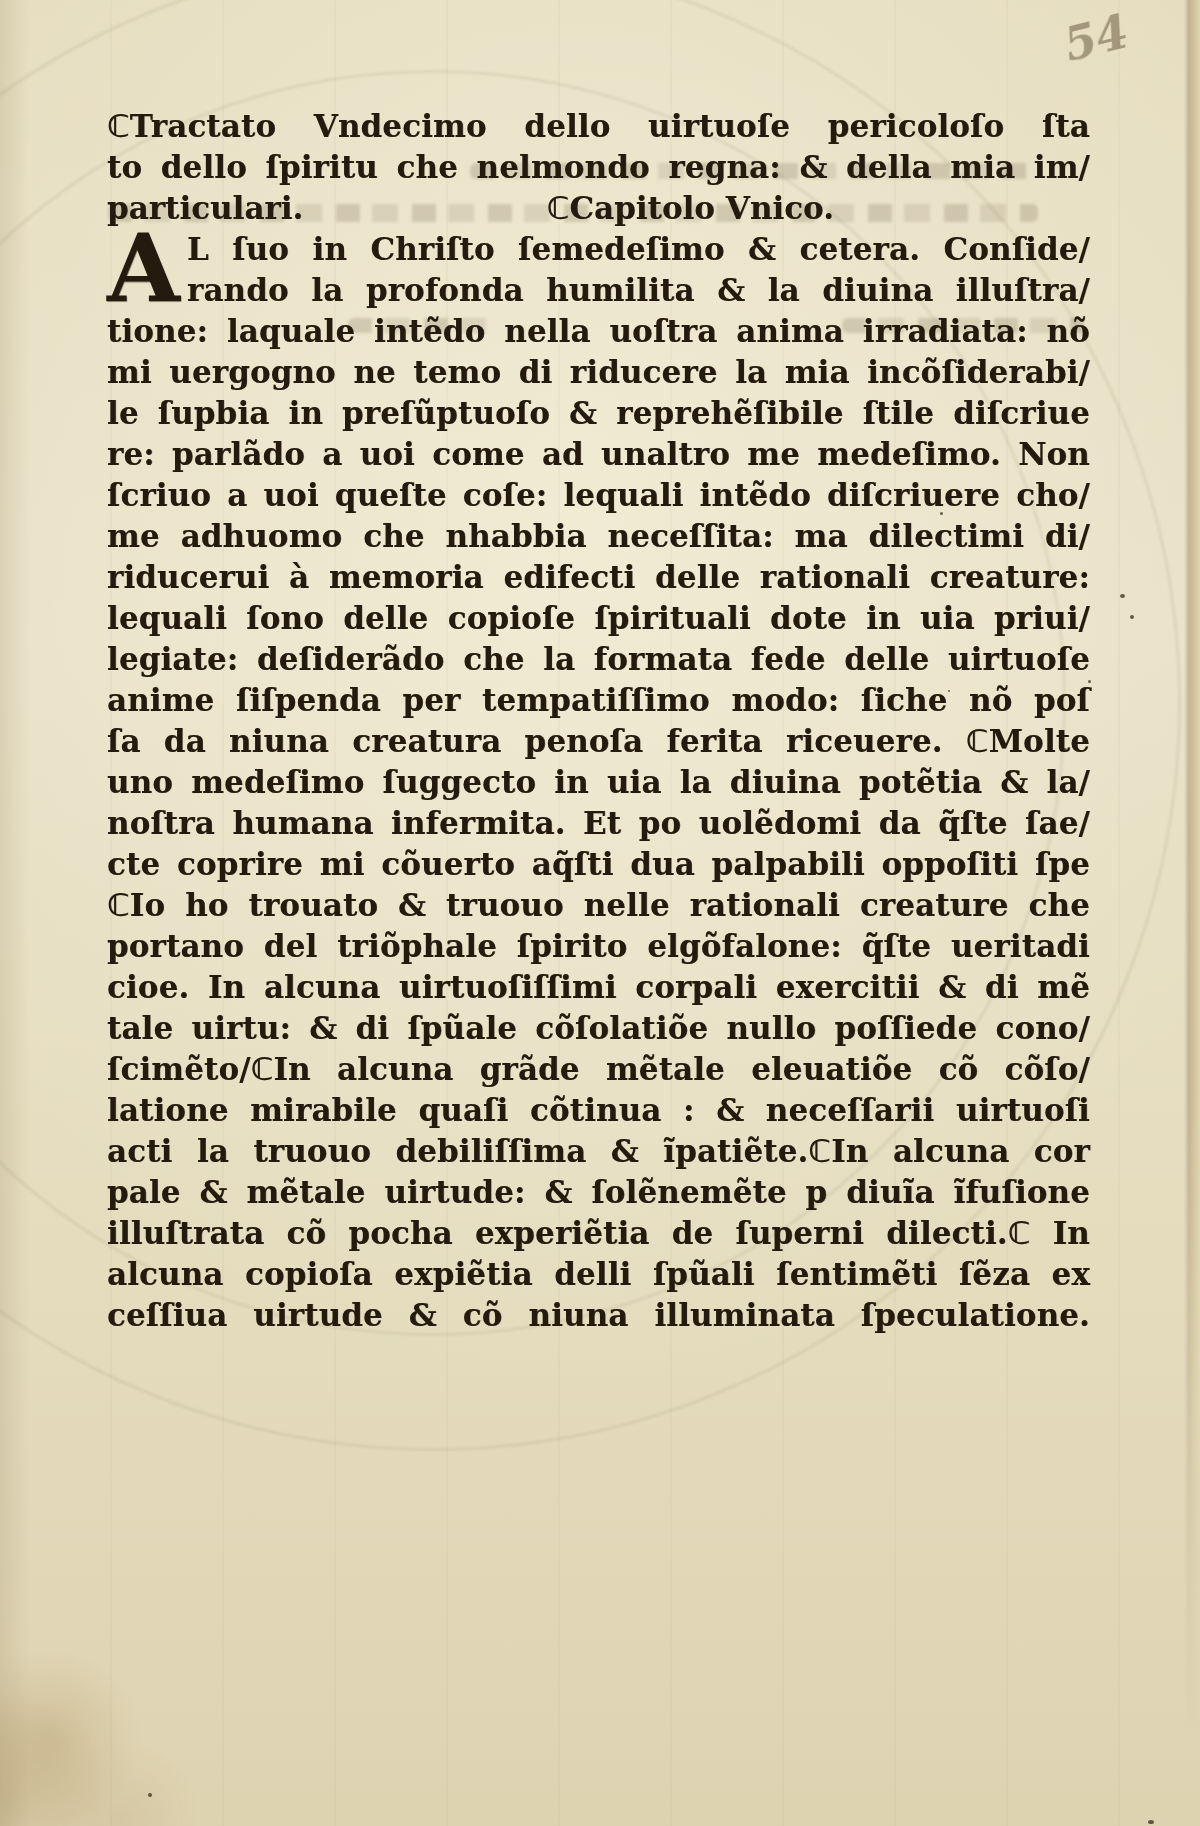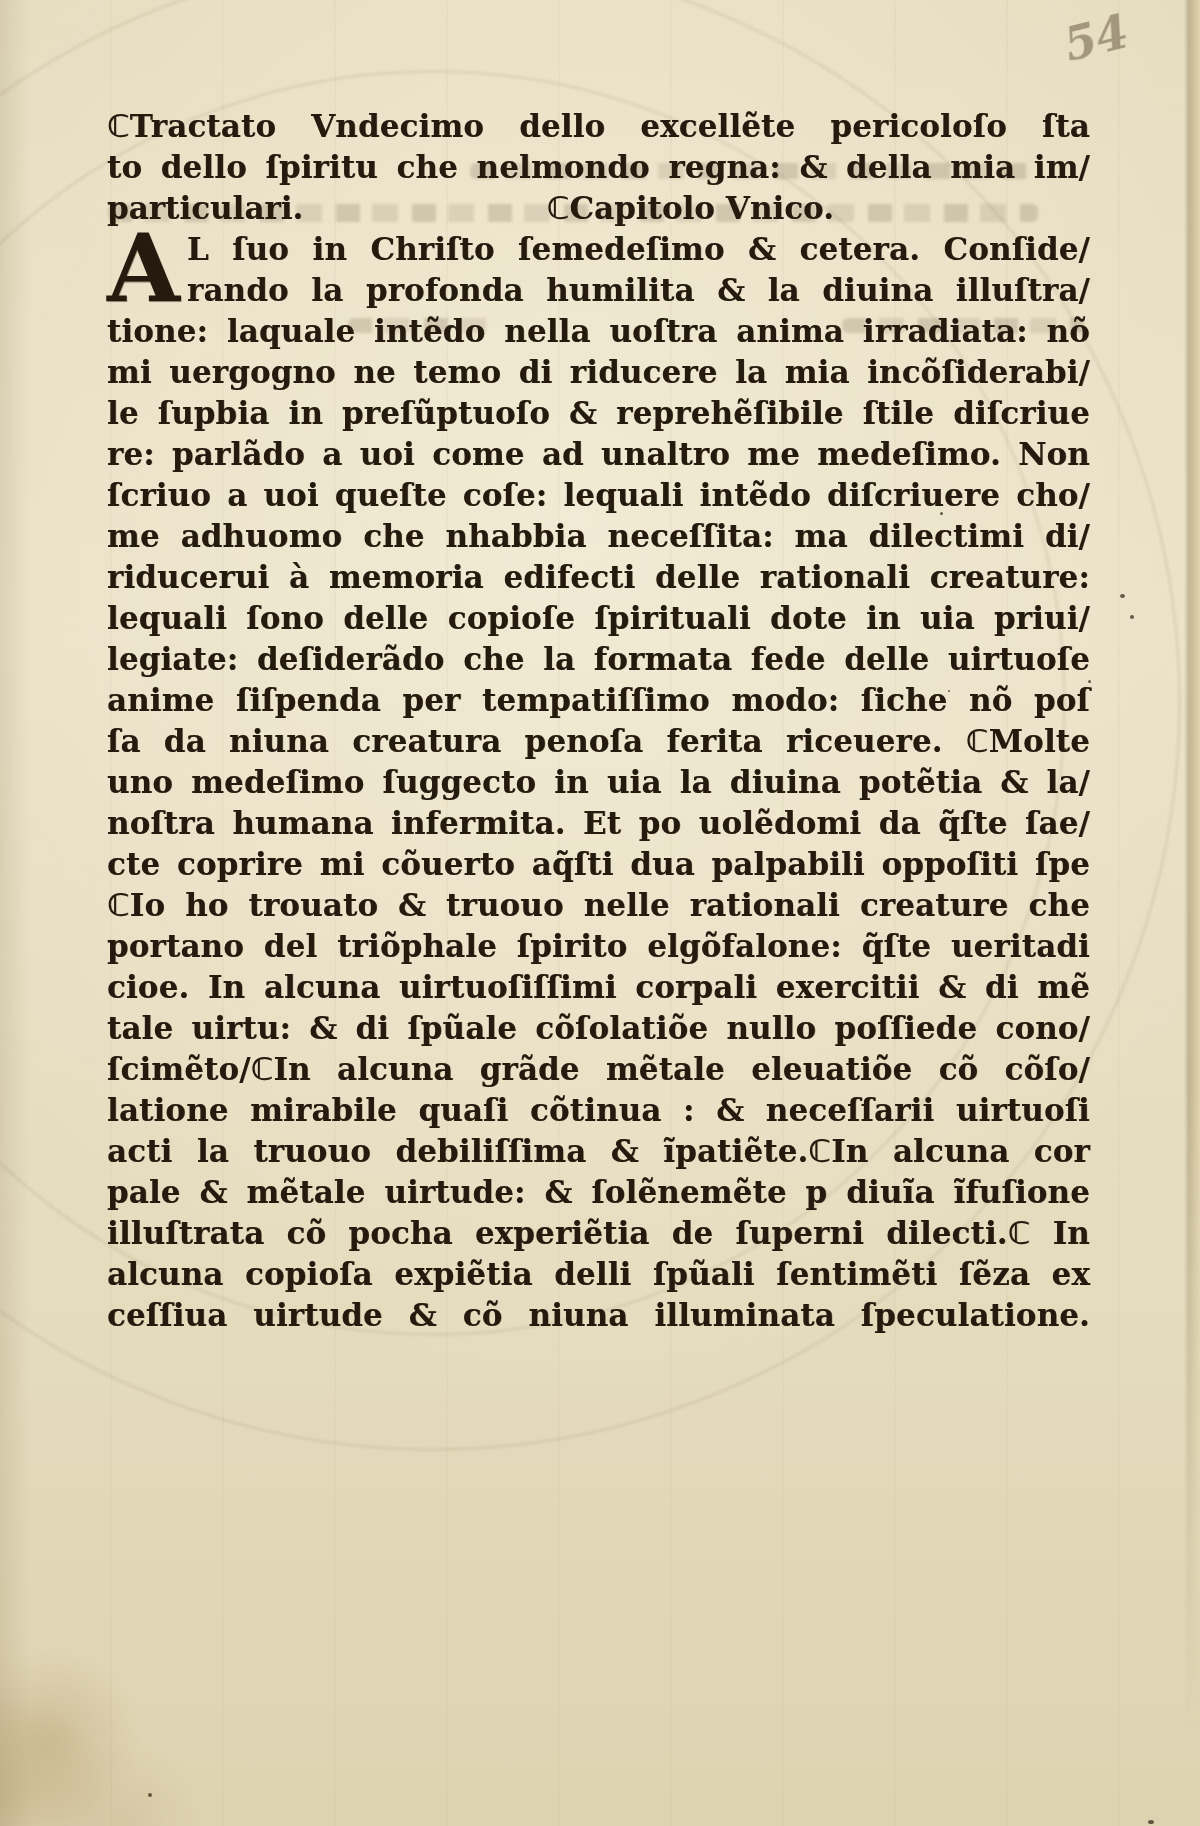--- a/index.html
+++ b/index.html
@@ -95,21 +95,21 @@
   <div class="speck deco" style="left:1148px;top:1820px;width:6px;height:4px;"></div>
 
   <div class="folio">54</div>
 
   <div class="textblock">
 
 
     <div class="spacer"></div>
 
     <div class="heading">
-        <div class="tl">ℂTractato Vndecimo dello excellẽte pericoloſo ſta</div>
+        <div class="tl">ℂTractato Vndecimo dello uirtuoſe pericoloſo ſta</div>
         <div class="tl">to dello ſpiritu che nelmondo regna: &amp; della mia im/</div>
       </div>
 
     <div class="split">
       <span class="left">particulari.</span>
       <span class="right">ℂCapitolo Vnico.</span>
     </div>
 
     <div class="bodytext">
       <span class="dropcap">A</span>

